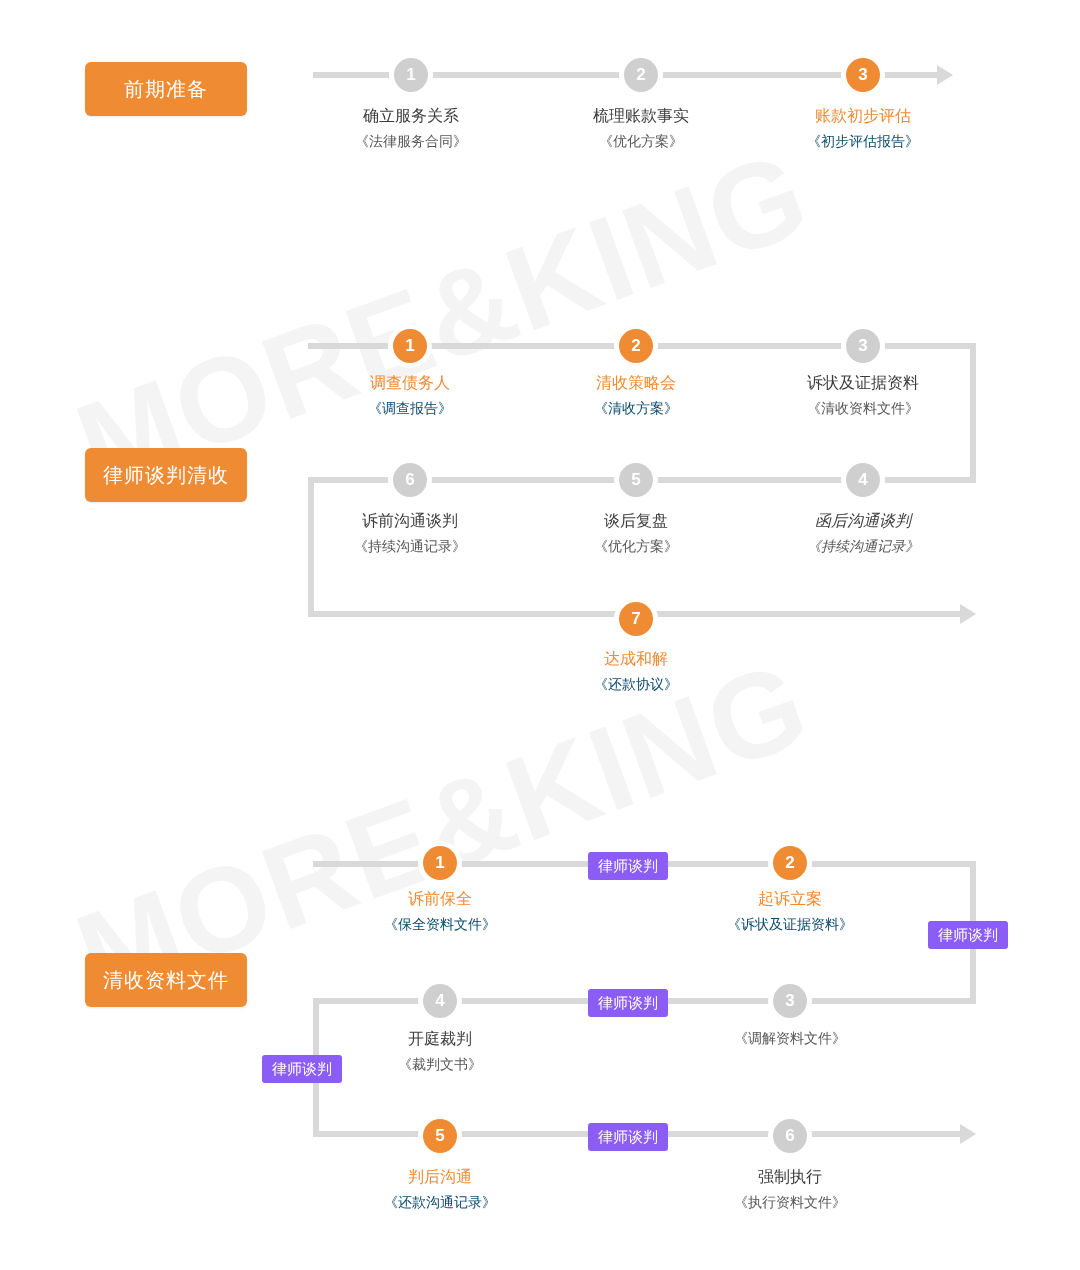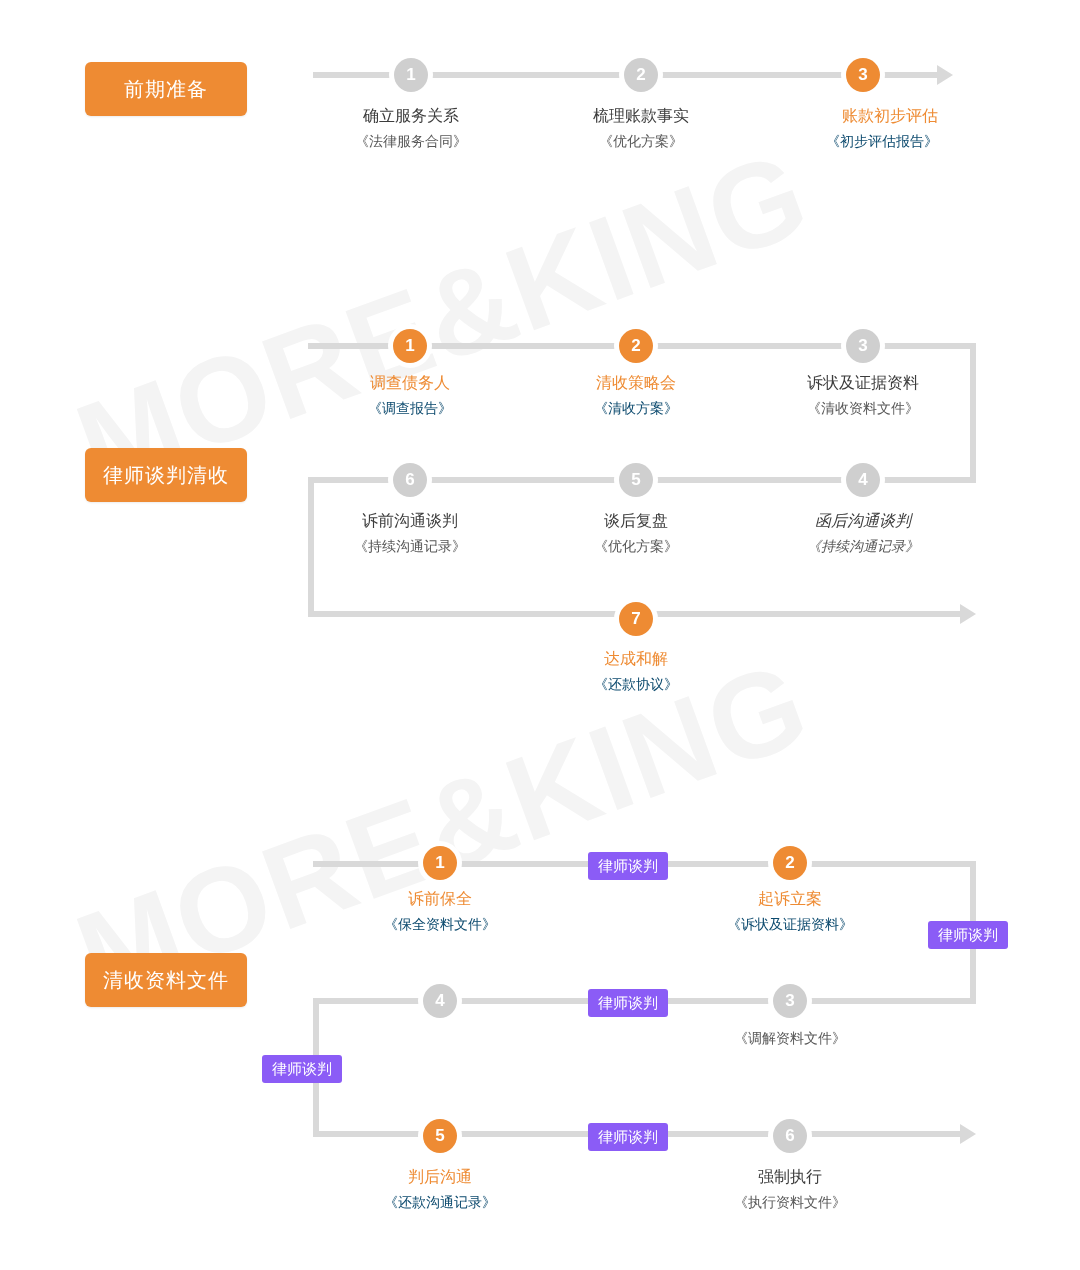--- a/index.html
+++ b/index.html
@@ -110,21 +110,21 @@
     </div>
 
   <div class="step" style="left:296px; top:103px;">
     <div class="title">确立服务关系</div>
     <div class="doc">《法律服务合同》</div>
   </div>
   <div class="step" style="left:526px; top:103px;">
     <div class="title">梳理账款事实</div>
     <div class="doc">《优化方案》</div>
   </div>
-  <div class="step hl" style="left:708px; top:103px;text-align:right;">
+  <div class="step hl" style="left:748px; top:103px;">
     <div class="title">账款初步评估</div>
     <div class="doc">《初步评估报告》</div>
   </div>
 
   <div class="pill" style="left:85px; top:448px; width:162px; height:54px;">律师谈判清收</div>
 
   <div class="line lh" style="left:308px; top:343px; width:668px;"></div>
 
   <div class="line lv" style="left:970px; top:343px; height:140px;"></div>
 
@@ -223,20 +223,24 @@
   <div class="step hl" style="left:325px; top:886px;">
     <div class="title">诉前保全</div>
     <div class="doc">《保全资料文件》</div>
   </div>
   <div class="step hl" style="left:675px; top:886px;">
     <div class="title">起诉立案</div>
     <div class="doc">《诉状及证据资料》</div>
   </div>
   <div class="step" style="left:675px; top:1026px;">
     <div class="doc">《调解资料文件》</div>
+  </div>
+  <div class="step" style="left:325px; top:1026px;">
+    <div class="title">开庭裁判</div>
+    <div class="doc">《裁判文书》</div>
   </div>
   <div class="step hl" style="left:325px; top:1164px;">
     <div class="title">判后沟通</div>
     <div class="doc">《还款沟通记录》</div>
   </div>
   <div class="step" style="left:675px; top:1164px;">
     <div class="title">强制执行</div>
     <div class="doc">《执行资料文件》</div>
   </div>
 

